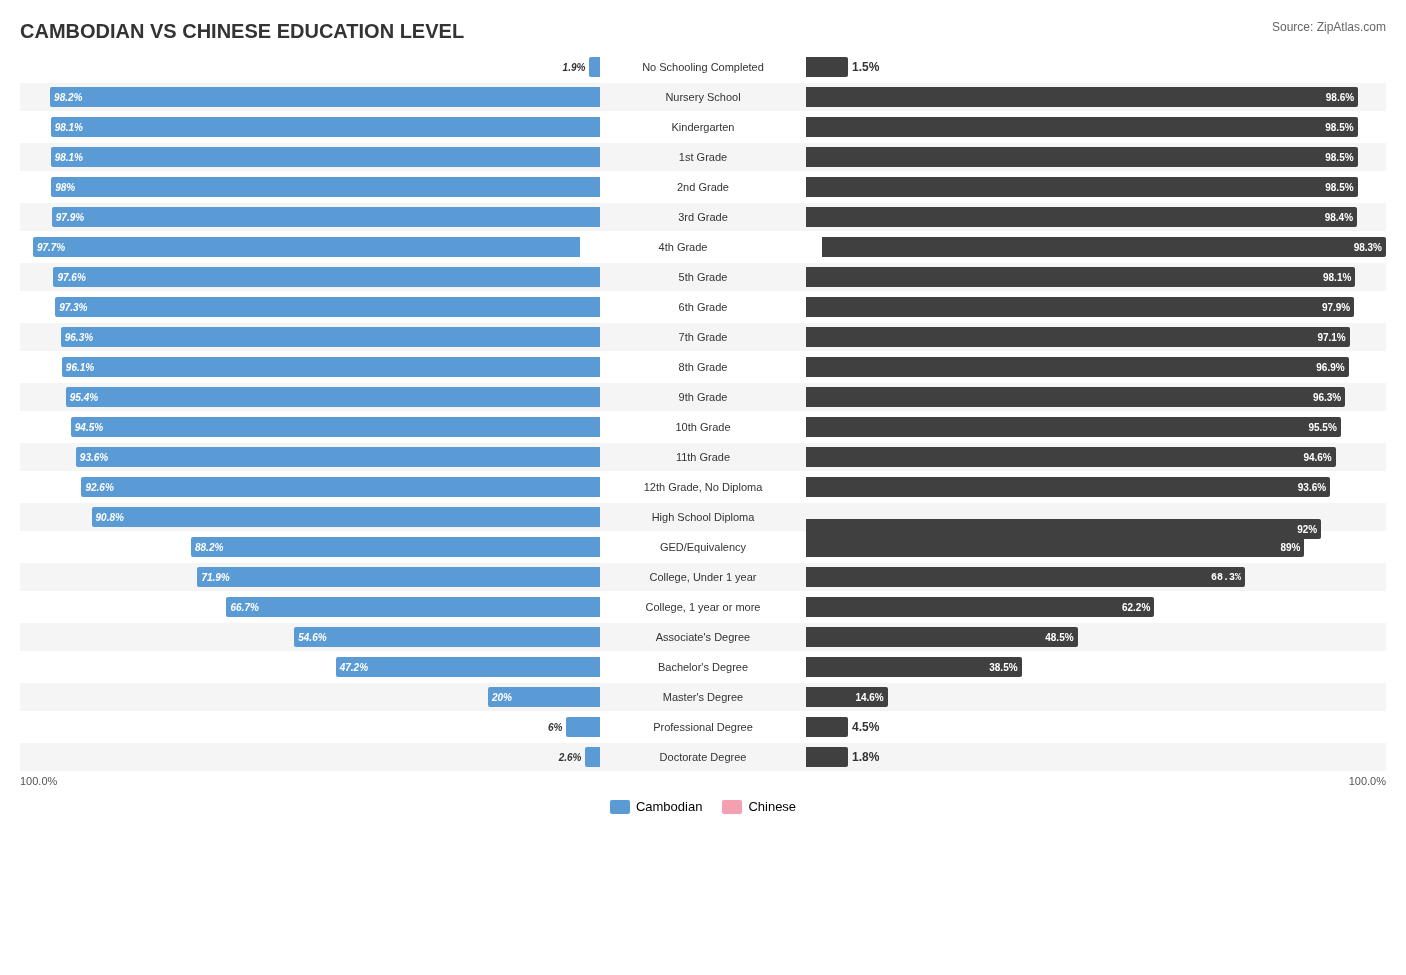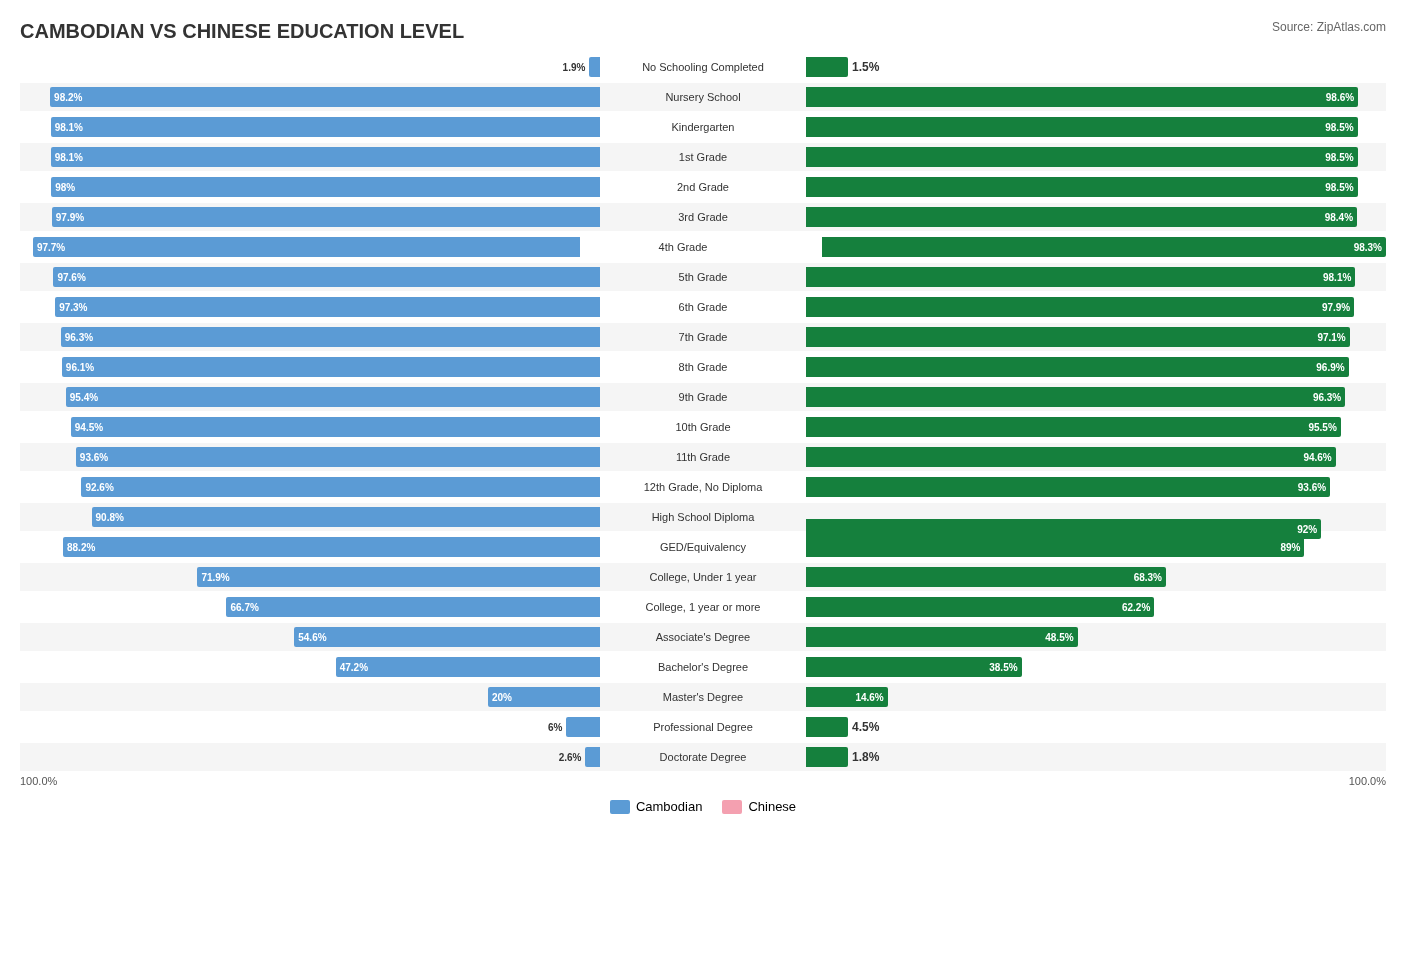--- a/index.html
+++ b/index.html
@@ -51,20 +51,21 @@
       width: 100%;
       height: 100%;
     }
     .left-section {
       width: 600px;
       display: flex;
       align-items: flex-end;
       justify-content: flex-end;
       height: 100%;
       position: relative;
+      font-style: italic;
     }
     .right-section {
       width: 600px;
       display: flex;
       align-items: center;
       justify-content: flex-start;
       height: 100%;
       position: relative;
     }
     .center-label-section {
@@ -82,21 +83,21 @@
       height: 20px;
       background: #5b9bd5;
       border-radius: 2px 0 0 2px;
       display: flex;
       align-items: center;
       justify-content: flex-start;
       padding-left: 4px;
     }
     .chinese-bar {
       height: 20px;
-      background: #15803d;
+      background: #404040;
       border-radius: 0 2px 2px 0;
       display: flex;
       align-items: center;
       justify-content: flex-end;
       padding-right: 4px;
       padding-left: 38px;
     }
     .bar-value {
       font-size: 10px;
       color: #fff;
@@ -515,21 +516,21 @@
 
           </div>
         </div>
       </div>
     </div>
       <div class="bar-row">
       <div class="row-inner">
         <div class="left-section">
           <div class="left-bar-container">
 
-            <div class="cambodian-bar" style="width:537px;">
+            <div class="cambodian-bar" style="width:409px;">
               <span class="bar-value">88.2%</span>
             </div>
           </div>
         </div>
         <div class="center-label-section">GED/Equivalency</div>
         <div class="right-section">
           <div class="right-bar-container">
             <div class="chinese-bar" style="width:498.40000000000003px;">
               <span class="bar-value">89%</span>
             </div>
@@ -544,21 +545,21 @@
           <div class="left-bar-container">
 
             <div class="cambodian-bar" style="width:402.64000000000004px;">
               <span class="bar-value">71.9%</span>
             </div>
           </div>
         </div>
         <div class="center-label-section">College, Under 1 year</div>
         <div class="right-section">
           <div class="right-bar-container">
-            <div class="chinese-bar" style="width:360px;">
+            <div class="chinese-bar" style="width:439px;font-family:Liberation Mono, monospace;">
               <span class="bar-value">68.3%</span>
             </div>
 
           </div>
         </div>
       </div>
     </div>
       <div class="bar-row">
       <div class="row-inner">
         <div class="left-section">

